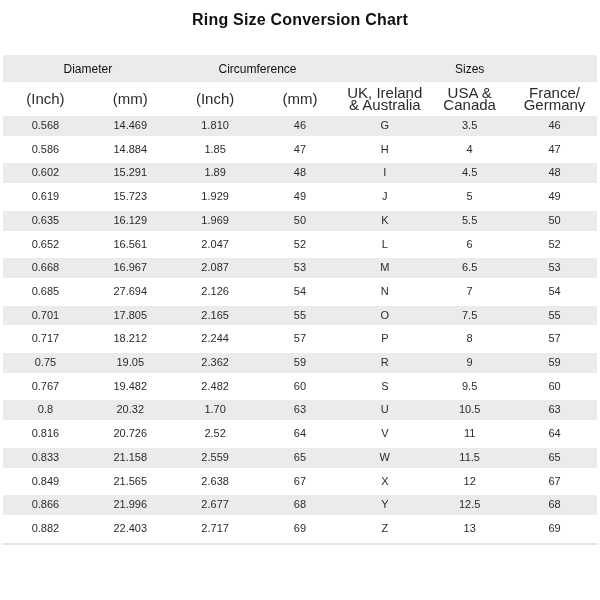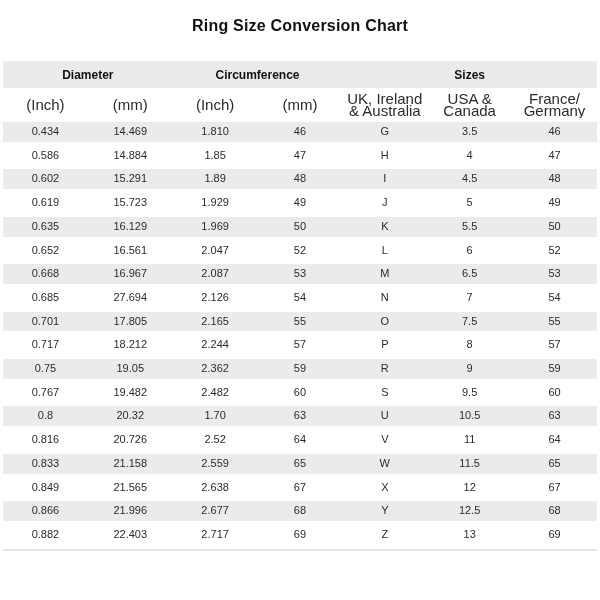--- a/index.html
+++ b/index.html
@@ -8,21 +8,21 @@
   }
   body {
     width: 600px;
     height: 600px;
     background: #ffffff;
     font-family: "Liberation Sans", sans-serif;
     color: #2b2b2b;
     overflow: hidden;
   }
   .title {
-    margin: 17px 0 0 0;
+    margin: 11px 0 0 0;
     text-align: center;
     font-size: 16px;
     font-weight: bold;
     color: #111111;
     letter-spacing: 0.2px;
   }
   table.ring-table {
     width: 594px;
     margin: 22px 3px 0 3px;
     border-collapse: separate;
@@ -34,21 +34,21 @@
   table.ring-table td {
     padding: 0 1px;
     text-align: center;
     vertical-align: middle;
     overflow: hidden;
   }
   tr.group-row th {
     background: #ebebeb;
     height: 27px;
     font-size: 12px;
-    font-weight: bold;
+    font-weight: normal;
     color: #111111;
   }
   tr.col-row th {
     background: #ffffff;
     height: 26px;
     font-size: 15px;
     font-weight: normal;
     line-height: 12px;
     color: #2b2b2b;
   }
@@ -81,21 +81,21 @@
         <th>(mm)</th>
         <th>(Inch)</th>
         <th>(mm)</th>
         <th>UK, Ireland &amp; Australia</th>
         <th>USA &amp; Canada</th>
         <th>France/ Germany</th>
       </tr>
     </thead>
     <tbody>
         <tr>
-          <td>0.434</td>
+          <td>0.568</td>
           <td>14.469</td>
           <td>1.810</td>
           <td>46</td>
           <td>G</td>
           <td>3.5</td>
           <td>46</td>
         </tr>
         <tr>
           <td>0.586</td>
           <td>14.884</td>

